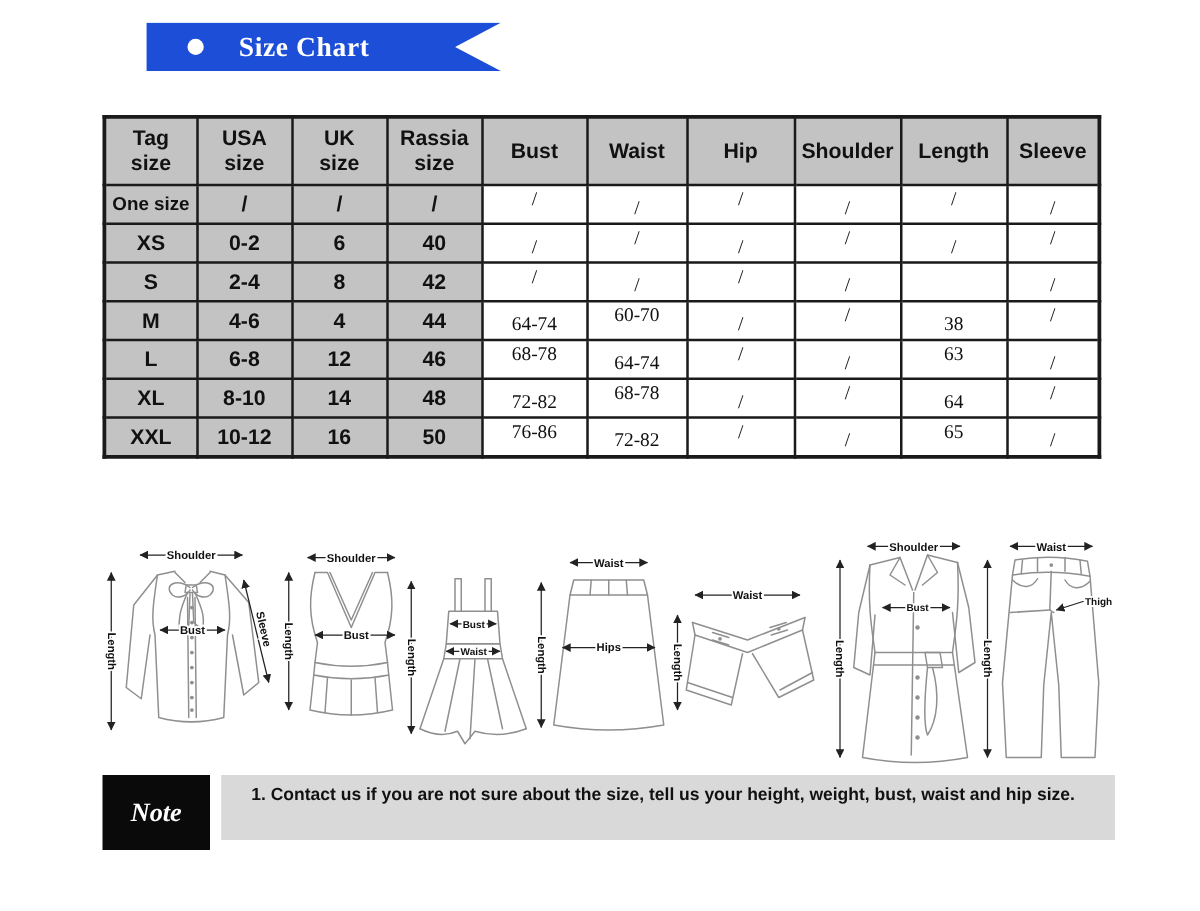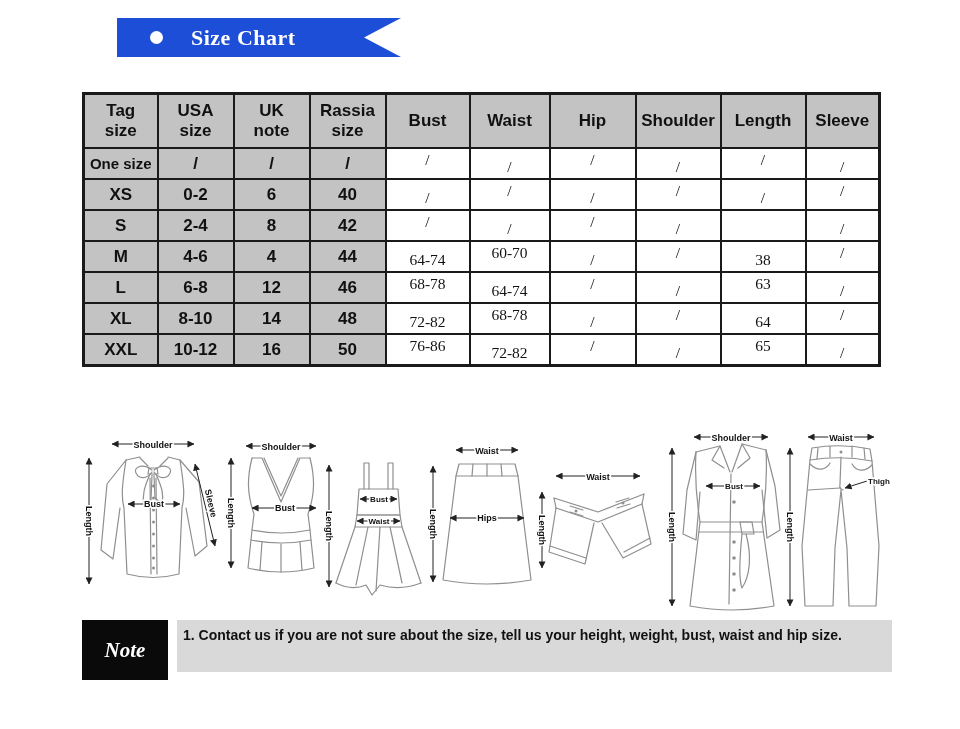--- a/index.html
+++ b/index.html
@@ -37,21 +37,21 @@
   .lb{font-family:"Liberation Sans",sans-serif;font-size:9px;font-weight:bold;fill:#111;
       text-anchor:middle;paint-order:stroke;stroke:#fff;stroke-width:3px;}
   .lbs{font-size:8px;}
   .lbl{text-anchor:start;}
 
   
   .note{position:absolute;left:82px;top:620px;width:810px;height:52px;display:flex;}
   .note .nbox{width:86px;height:60px;background:#0a0a0a;display:flex;align-items:center;
               justify-content:center;flex:0 0 auto;font-style:italic;}
   .note .nbox span{color:#fff;font-family:"Liberation Serif",serif;font-weight:bold;font-size:21px;}
-  .note .ntext{flex:1;margin-left:9px;background:#d9d9d9;padding:5px 12px 5px 6px;
+  .note .ntext{flex:1;margin-left:9px;background:#d9d9d9;padding:5px 12px 5px 24px;
                font-size:14px;font-weight:bold;color:#111;line-height:1.55;}
   .note .ntext p{margin:0;}
 </style>
 </head>
 <body>
 
 <div class="page">
 
   <svg width="0" height="0" style="position:absolute">
     <defs>
@@ -80,21 +80,21 @@
         <col style="width:85px">
           <col style="width:74px">
       </colgroup>
       <thead>
         <tr>
           <th>Tag
 size</th>
           <th>USA
 size</th>
           <th>UK
-note</th>
+size</th>
           <th>Rassia
 size</th>
           <th>Bust</th>
           <th>Waist</th>
           <th>Hip</th>
           <th>Shoulder</th>
           <th>Length</th>
           <th>Sleeve</th>
         </tr>
       </thead>

